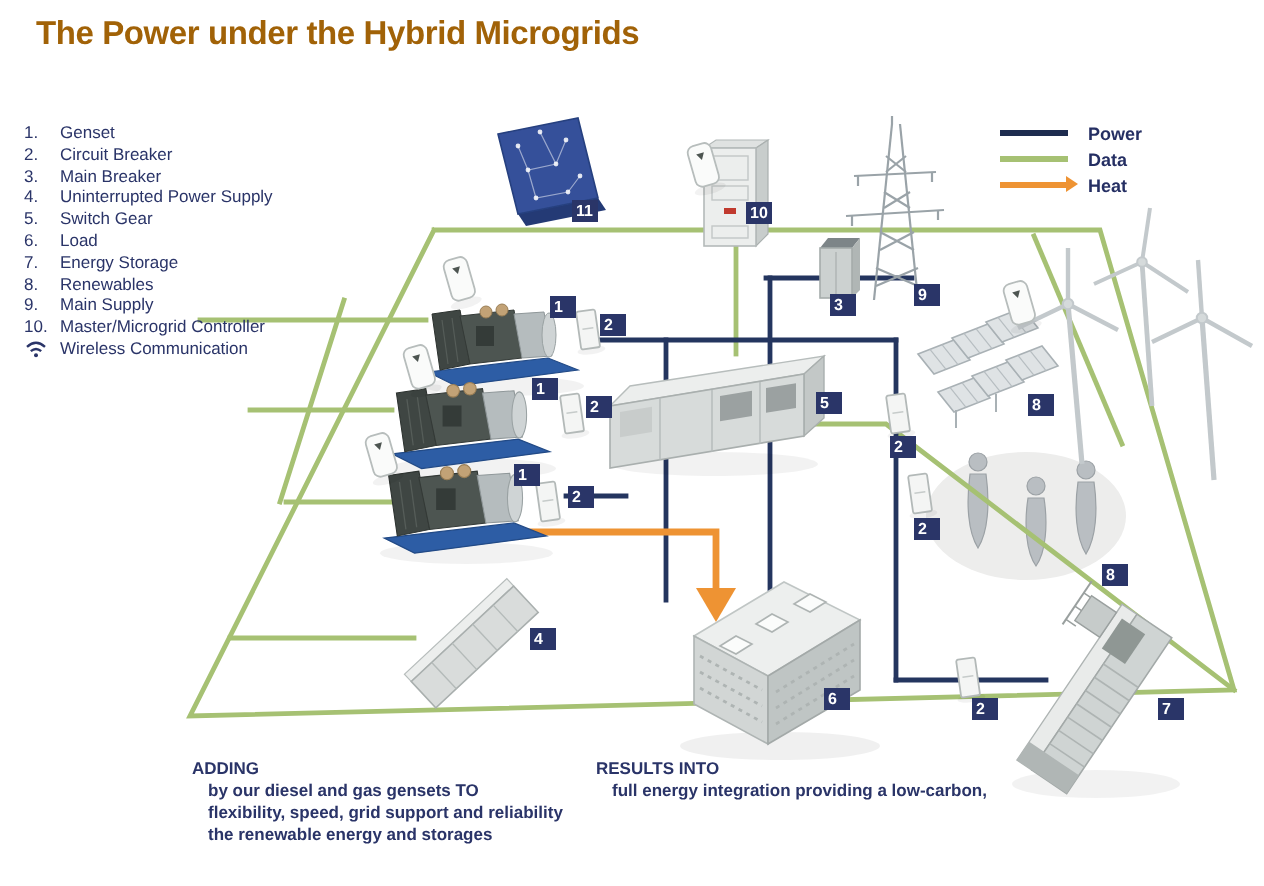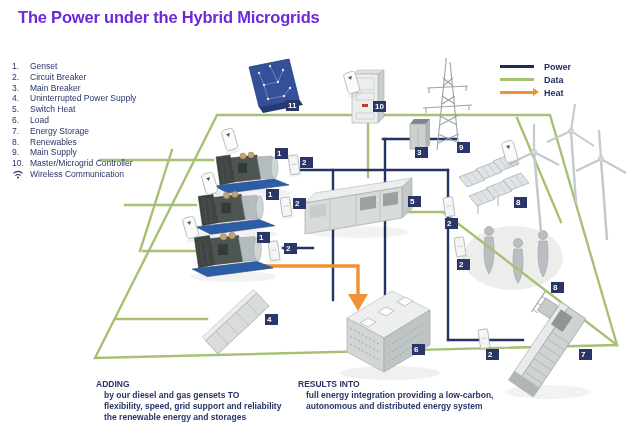--- a/index.html
+++ b/index.html
@@ -1,19 +1,19 @@
 <!DOCTYPE html>
 <html><head>
 <meta charset="utf-8">
 <style>
   html,body{margin:0;padding:0;background:#fff;}
   body{width:632px;height:443px;position:relative;overflow:hidden;
        font-family:"Liberation Sans", sans-serif;color:#252f63;}
   .abs{position:absolute;}
-  .title{left:18px;top:8px;font-size:16.5px;font-weight:bold;letter-spacing:-0.2px;color:#6d28d9;}
+  .title{left:18px;top:8px;font-size:16.5px;font-weight:bold;letter-spacing:-0.2px;color:#a16207;}
   .complist{left:10px;top:61px;font-size:8.5px;line-height:10.8px;color:#2a3468;}
   .complist .row{display:flex;align-items:center;height:10.8px;}
   .complist .num{display:inline-block;width:16px;text-align:left;padding-left:2px;}
   .complist .lbl{margin-left:2px;white-space:nowrap;}
   .wifi{width:12px;height:10px;margin-left:2px;margin-right:4px;}
   .legend{left:500px;top:60px;font-size:9px;font-weight:bold;color:#252f63;}
   .legend .lrow{display:flex;align-items:center;height:13px;text-align:center;}
   .lswatch{width:34px;height:3px;margin-right:10px;position:relative;}
   .lswatch.power{background:#1e2c4f;}
   .lswatch.data{background:#a6c173;}
@@ -311,21 +311,21 @@
   <div class="row">
       <span class="num">3.</span>
       <span class="lbl">Main Breaker</span>
     </div>
   <div class="row">
       <span class="num">4.</span>
       <span class="lbl">Uninterrupted Power Supply</span>
     </div>
   <div class="row">
       <span class="num">5.</span>
-      <span class="lbl">Switch Heat</span>
+      <span class="lbl">Switch Gear</span>
     </div>
   <div class="row">
       <span class="num">6.</span>
       <span class="lbl">Load</span>
     </div>
   <div class="row">
       <span class="num">7.</span>
       <span class="lbl">Energy Storage</span>
     </div>
   <div class="row">
@@ -387,14 +387,13 @@
 
 <div class="abs footer ft-adding">
   <div>ADDING</div>
   <div class="indent">by our diesel and gas gensets TO</div>
   <div class="indent">flexibility, speed, grid support and reliability</div>
   <div class="indent">the renewable energy and storages</div>
 </div>
 <div class="abs footer ft-results">
   <div>RESULTS INTO</div>
   <div class="indent">full energy integration providing a low-carbon,</div>
-  <div class="indent">autonomous and distributed energy system</div>
 </div>
 
 </body></html>

